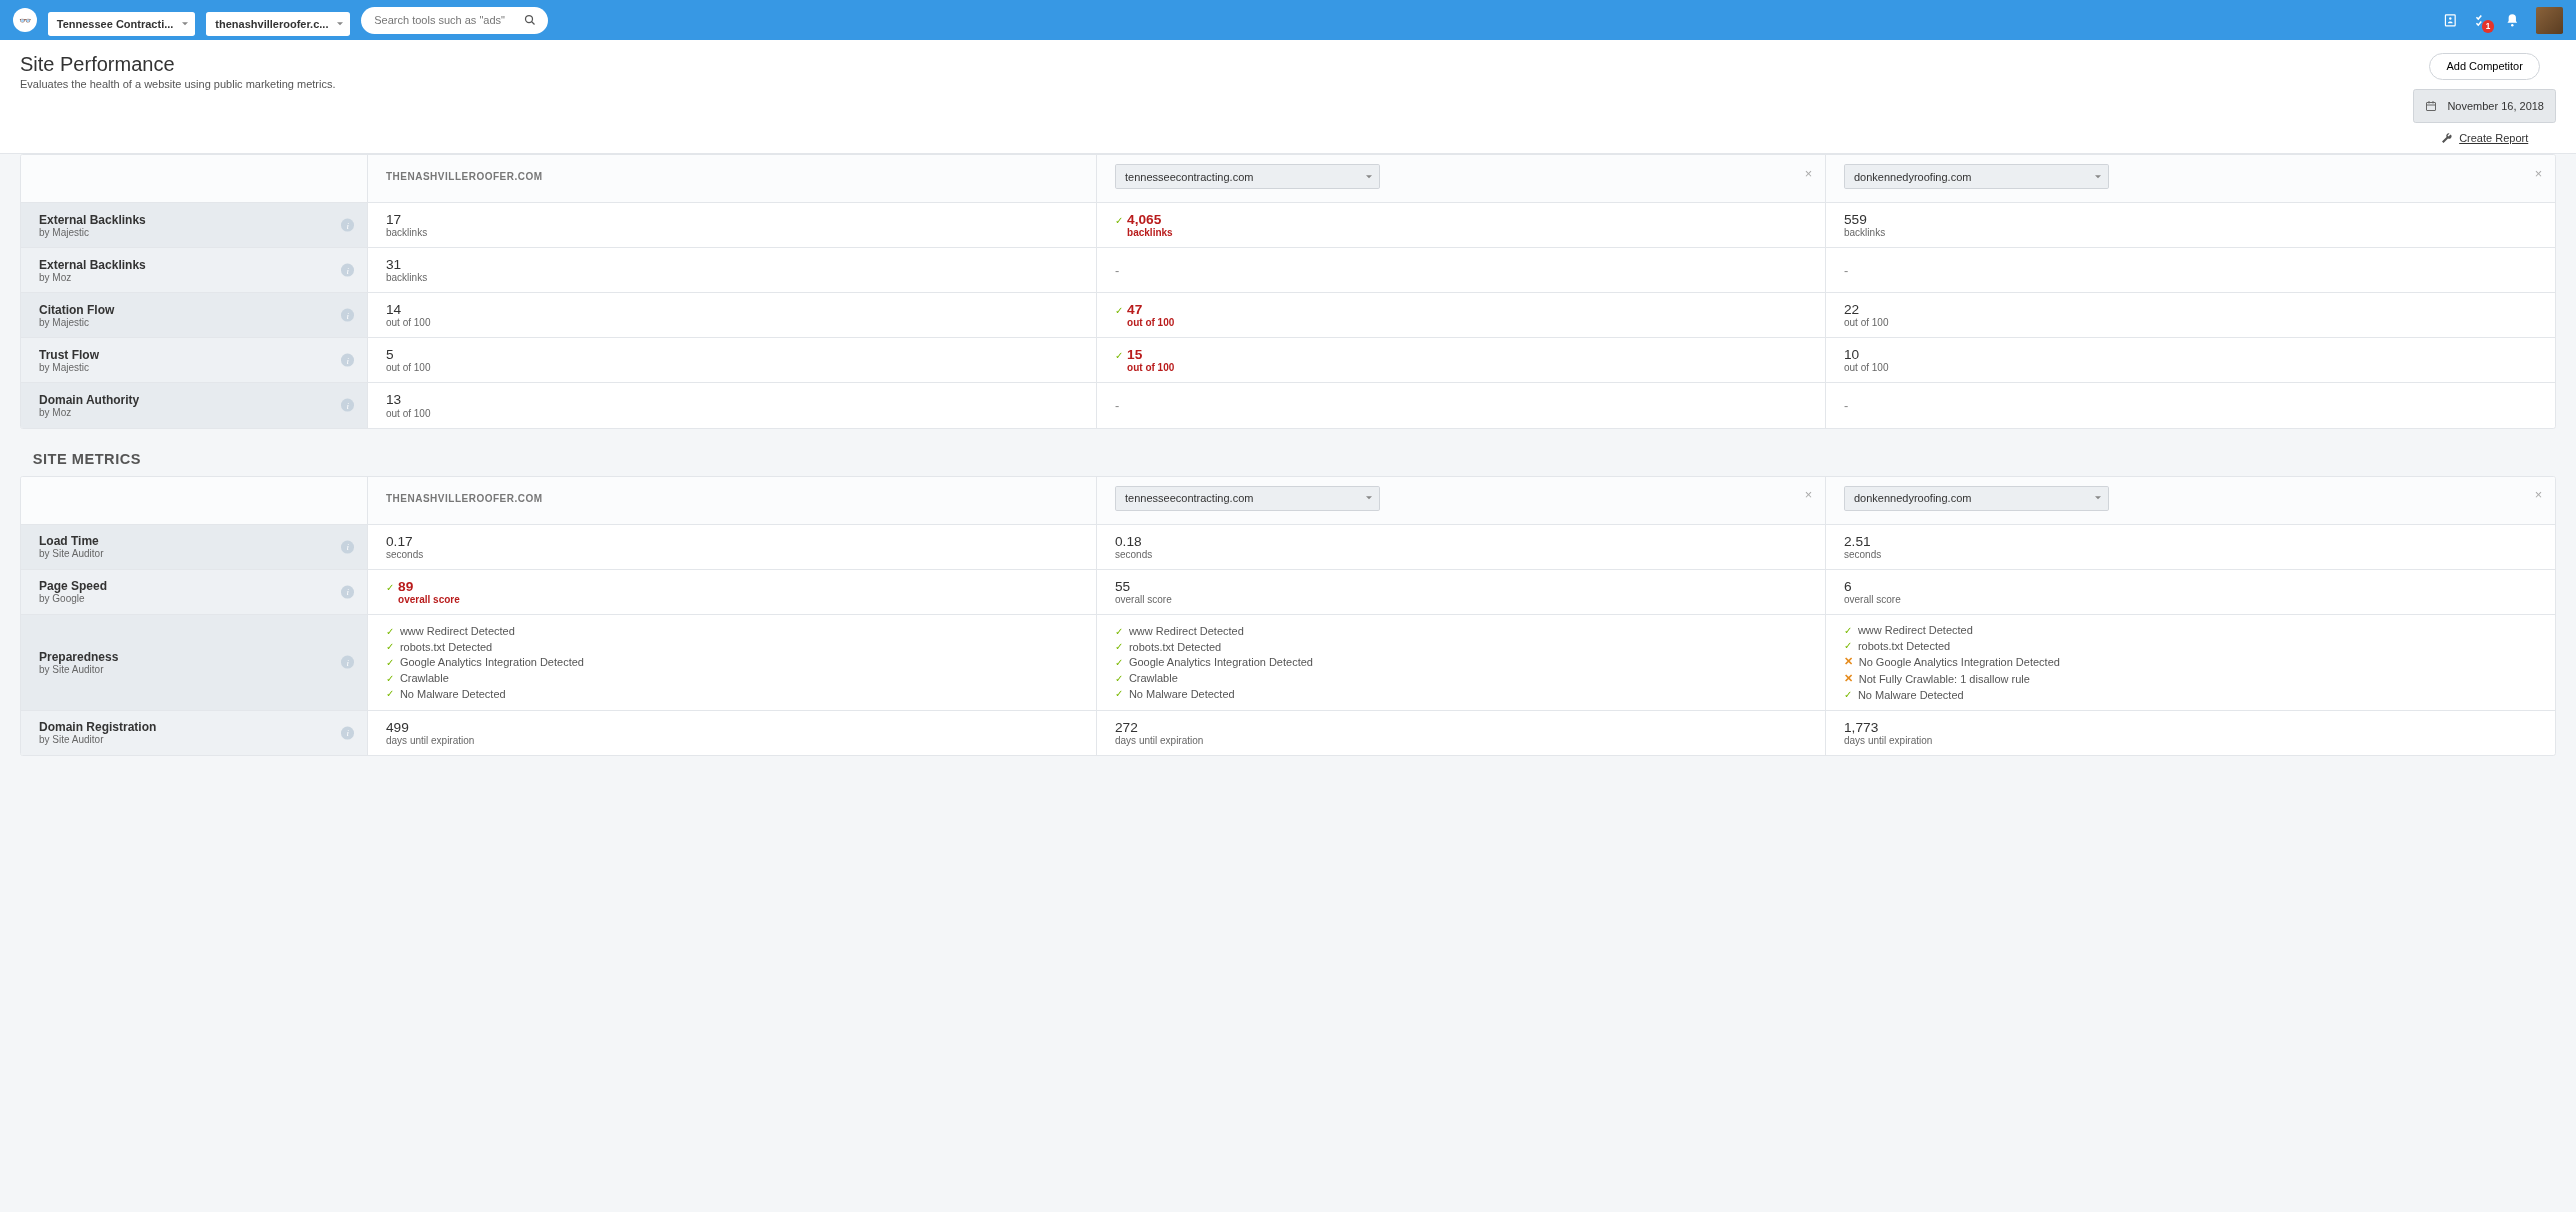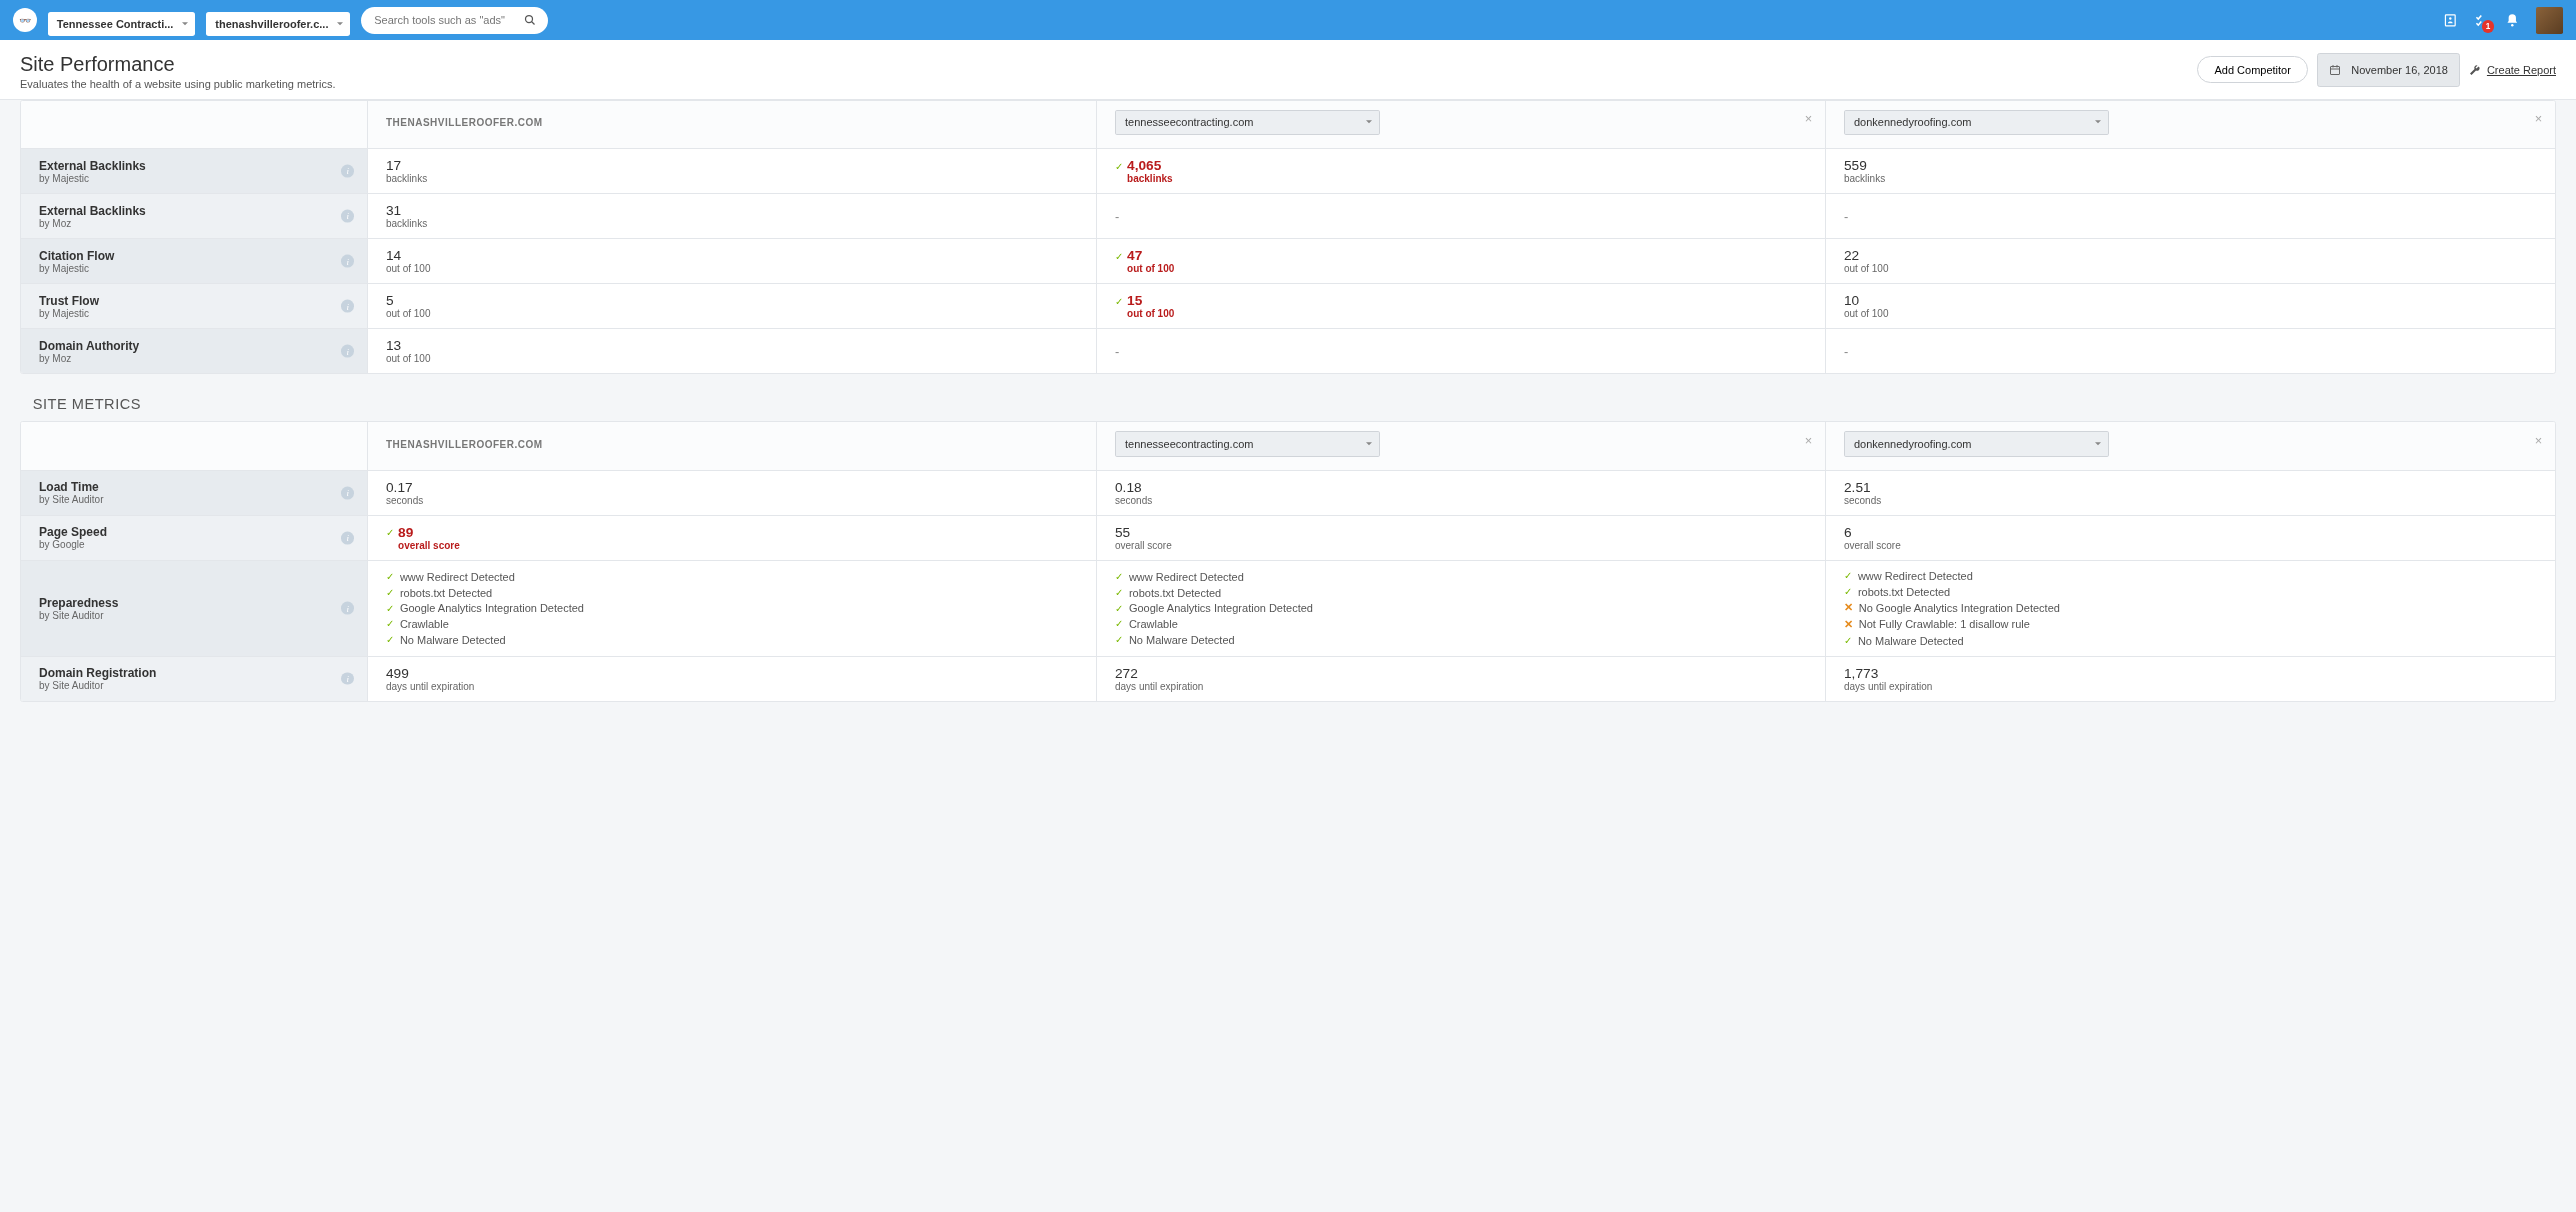--- a/index.html
+++ b/index.html
@@ -15,29 +15,29 @@
   .top-spacer { flex:1; }
   .top-icons { display:flex; align-items:center; gap:16.4px; color:#fff; }
   .top-icon { position:relative; cursor:pointer; }
   .badge { position:absolute; bottom:-5.5px; right:-5.5px; background:#e5332a; color:#fff; border-radius:50%; width:12.8px; height:12.8px; font-size:8.2px; display:flex; align-items:center; justify-content:center; font-weight:bold; }
   .avatar { width:27px; height:27px; background: linear-gradient(135deg,#8a623a,#5a3d22); border-radius:1.8px; }
 
   
   .page-header { padding: 12.8px 20px 9px; background:#fff; border-bottom:0.9px solid #e3e6ea; display:flex; align-items:flex-start; }
   .page-header-left h1 { font-size:20px; font-weight:500; color:#333; }
   .page-header-left p { font-size:11px; color:#555; margin-top:1.8px; }
-  .page-header-right { margin-left:auto; display:flex; align-items:center; gap:9px; }
+  .page-header-right { margin-left:auto; display:flex; align-items:center; gap:9px;flex-direction:column; }
   .btn-pill { background:#fff; border:0.9px solid #d0d4d9; border-radius:14.6px; height:27px; padding:0 16.4px; font-size:11px; cursor:pointer; }
   .btn-date { background:#e6e9ec; border:0.9px solid #d0d4d9; border-radius:2.7px; height:27px; padding:16px 11px; font-size:11px; cursor:pointer; display:flex; align-items:center; gap:10px; color:#333; }
   .link-create { font-size:11px; color:#333; text-decoration:underline; display:flex; align-items:flex-end; gap:6px; cursor:pointer; }
 
   
   .content { padding: 0 20px 27px; }
 
-  .section-title { font-size:14.6px; font-weight:400; color:#555; letter-spacing:0.5px; margin:22px 0 9px 12.8px; }
+  .section-title { font-size:14.6px; font-weight:700; color:#555; letter-spacing:0.5px; margin:22px 0 9px 12.8px; }
 
   
   .grid { border:0.9px solid #e3e6ea; border-radius:2.7px; background:#fff; overflow:hidden; }
   .grid-row { display:grid; grid-template-columns: 347px 1fr 1fr 1fr; }
   .grid-row.header { background:#fbfcfd; }
   .grid-cell { padding:9px 18px; border-right:0.9px solid #e3e6ea; border-top:0.9px solid #e3e6ea; position:relative; display:flex; flex-direction:column; justify-content:center; min-height:40px; }
   .grid-row.header .grid-cell { border-top:none; padding-top:9px; padding-bottom:12.8px; }
   .grid-cell:last-child { border-right:none; }
   .grid-row:nth-child(even) .metric-label-cell { background:#e7ebef; }
   .grid-row:nth-child(odd) .metric-label-cell { background:#eef1f4; }

